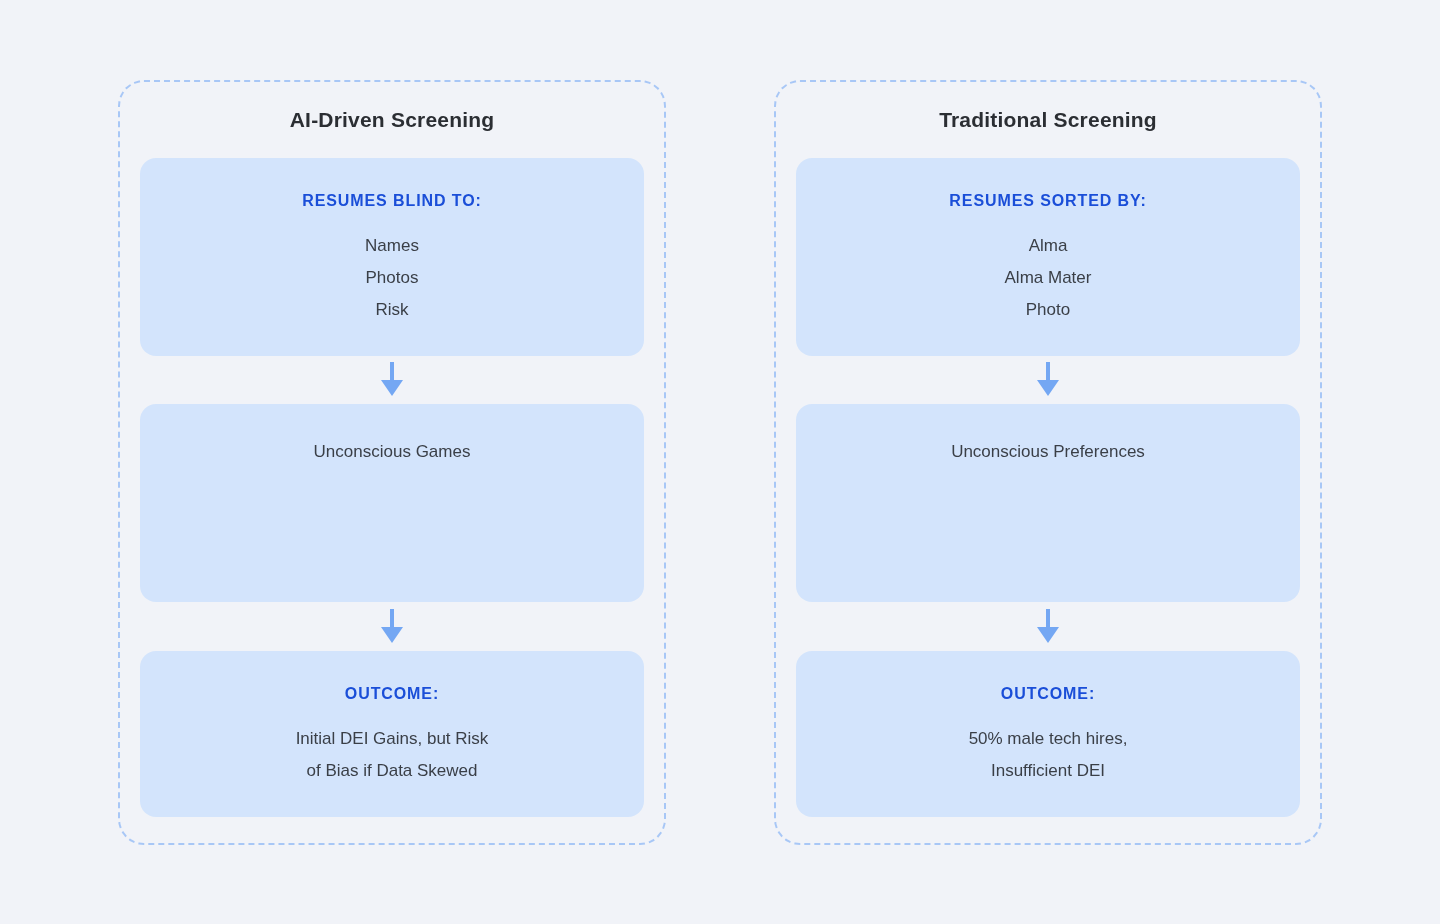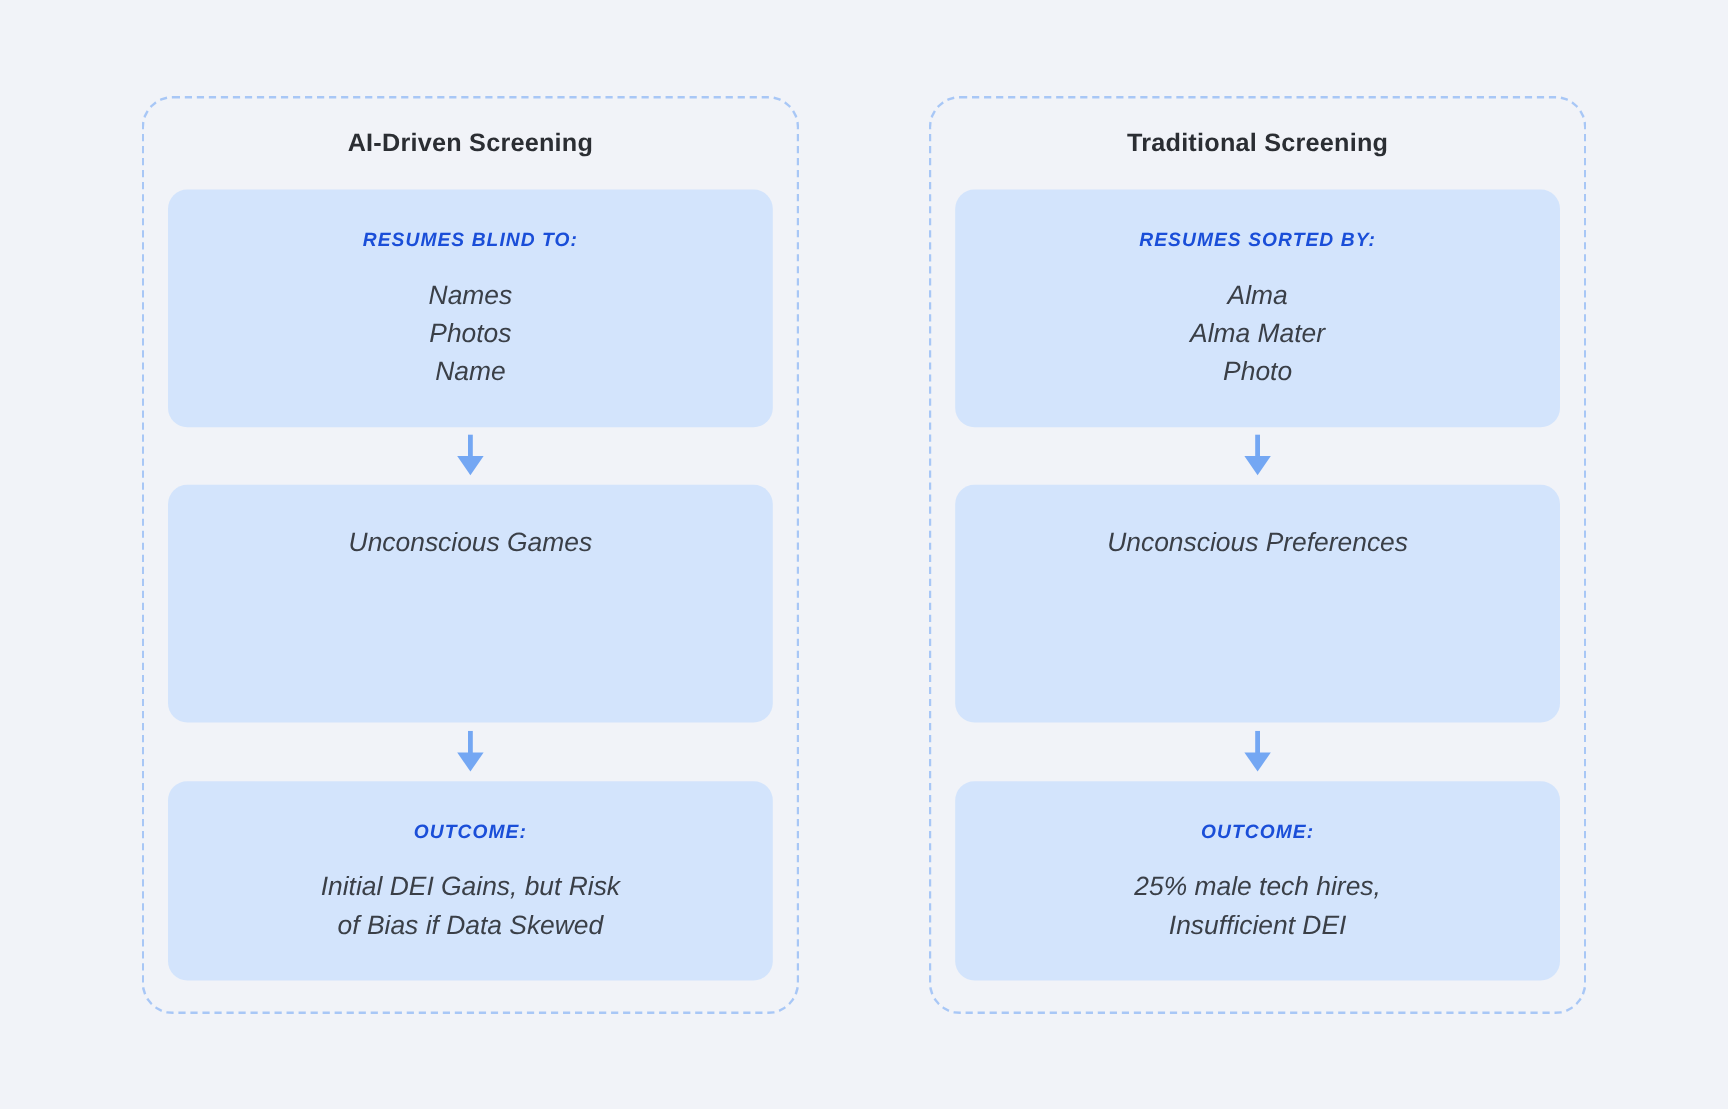--- a/index.html
+++ b/index.html
@@ -36,35 +36,34 @@
     font-size: 21px;
     font-weight: 700;
     color: #2b2e33;
     letter-spacing: 0.2px;
   }
   .flow-box {
     background: #d3e4fc;
     border-radius: 16px;
     padding-top: 32px;
     text-align: center;
-    font-style: italic;
   }
   .flow-box.h-tall { height: 199px; }
   .flow-box.h-short { height: 167px; }
   .box-heading {
     font-size: 16px;
     font-weight: 700;
     letter-spacing: 0.9px;
     color: #1a4ed8;
     line-height: 22px;
     margin-bottom: 18px;
     text-transform: uppercase;
   }
   .box-line {
-    font-size: 22px;
+    font-size: 17px;
     color: #3a3f47;
     line-height: 32px;
   }
   .arrow-row {
     height: 49px;
     display: flex;
     align-items: center;
     justify-content: center;
   }
   .arrow-svg { display: block; }
@@ -74,21 +73,21 @@
 
 <div class="diagram">
 
   <div class="panel">
     <div class="panel-title">AI-Driven Screening</div>
 
     <div class="flow-box h-tall">
       <div class="box-heading">RESUMES BLIND TO:</div>
       <div class="box-line">Names</div>
       <div class="box-line">Photos</div>
-      <div class="box-line">Name</div>
+      <div class="box-line">Risk</div>
     </div>
 
     <div class="arrow-row">
       <svg class="arrow-svg" width="26" height="36" viewBox="0 0 26 36">
         <rect x="11" y="0" width="4" height="20" fill="#74a7f3"></rect>
         <polygon points="2,18 24,18 13,34" fill="#74a7f3"></polygon>
       </svg>
     </div>
 
     <div class="flow-box h-tall">
@@ -132,18 +131,18 @@
 
     <div class="arrow-row">
       <svg class="arrow-svg" width="26" height="36" viewBox="0 0 26 36">
         <rect x="11" y="0" width="4" height="20" fill="#74a7f3"></rect>
         <polygon points="2,18 24,18 13,34" fill="#74a7f3"></polygon>
       </svg>
     </div>
 
     <div class="flow-box h-short">
       <div class="box-heading">OUTCOME:</div>
-      <div class="box-line">25% male tech hires,</div>
+      <div class="box-line">50% male tech hires,</div>
       <div class="box-line">Insufficient DEI</div>
     </div>
   </div>
 
 </div>
 
 </body></html>

